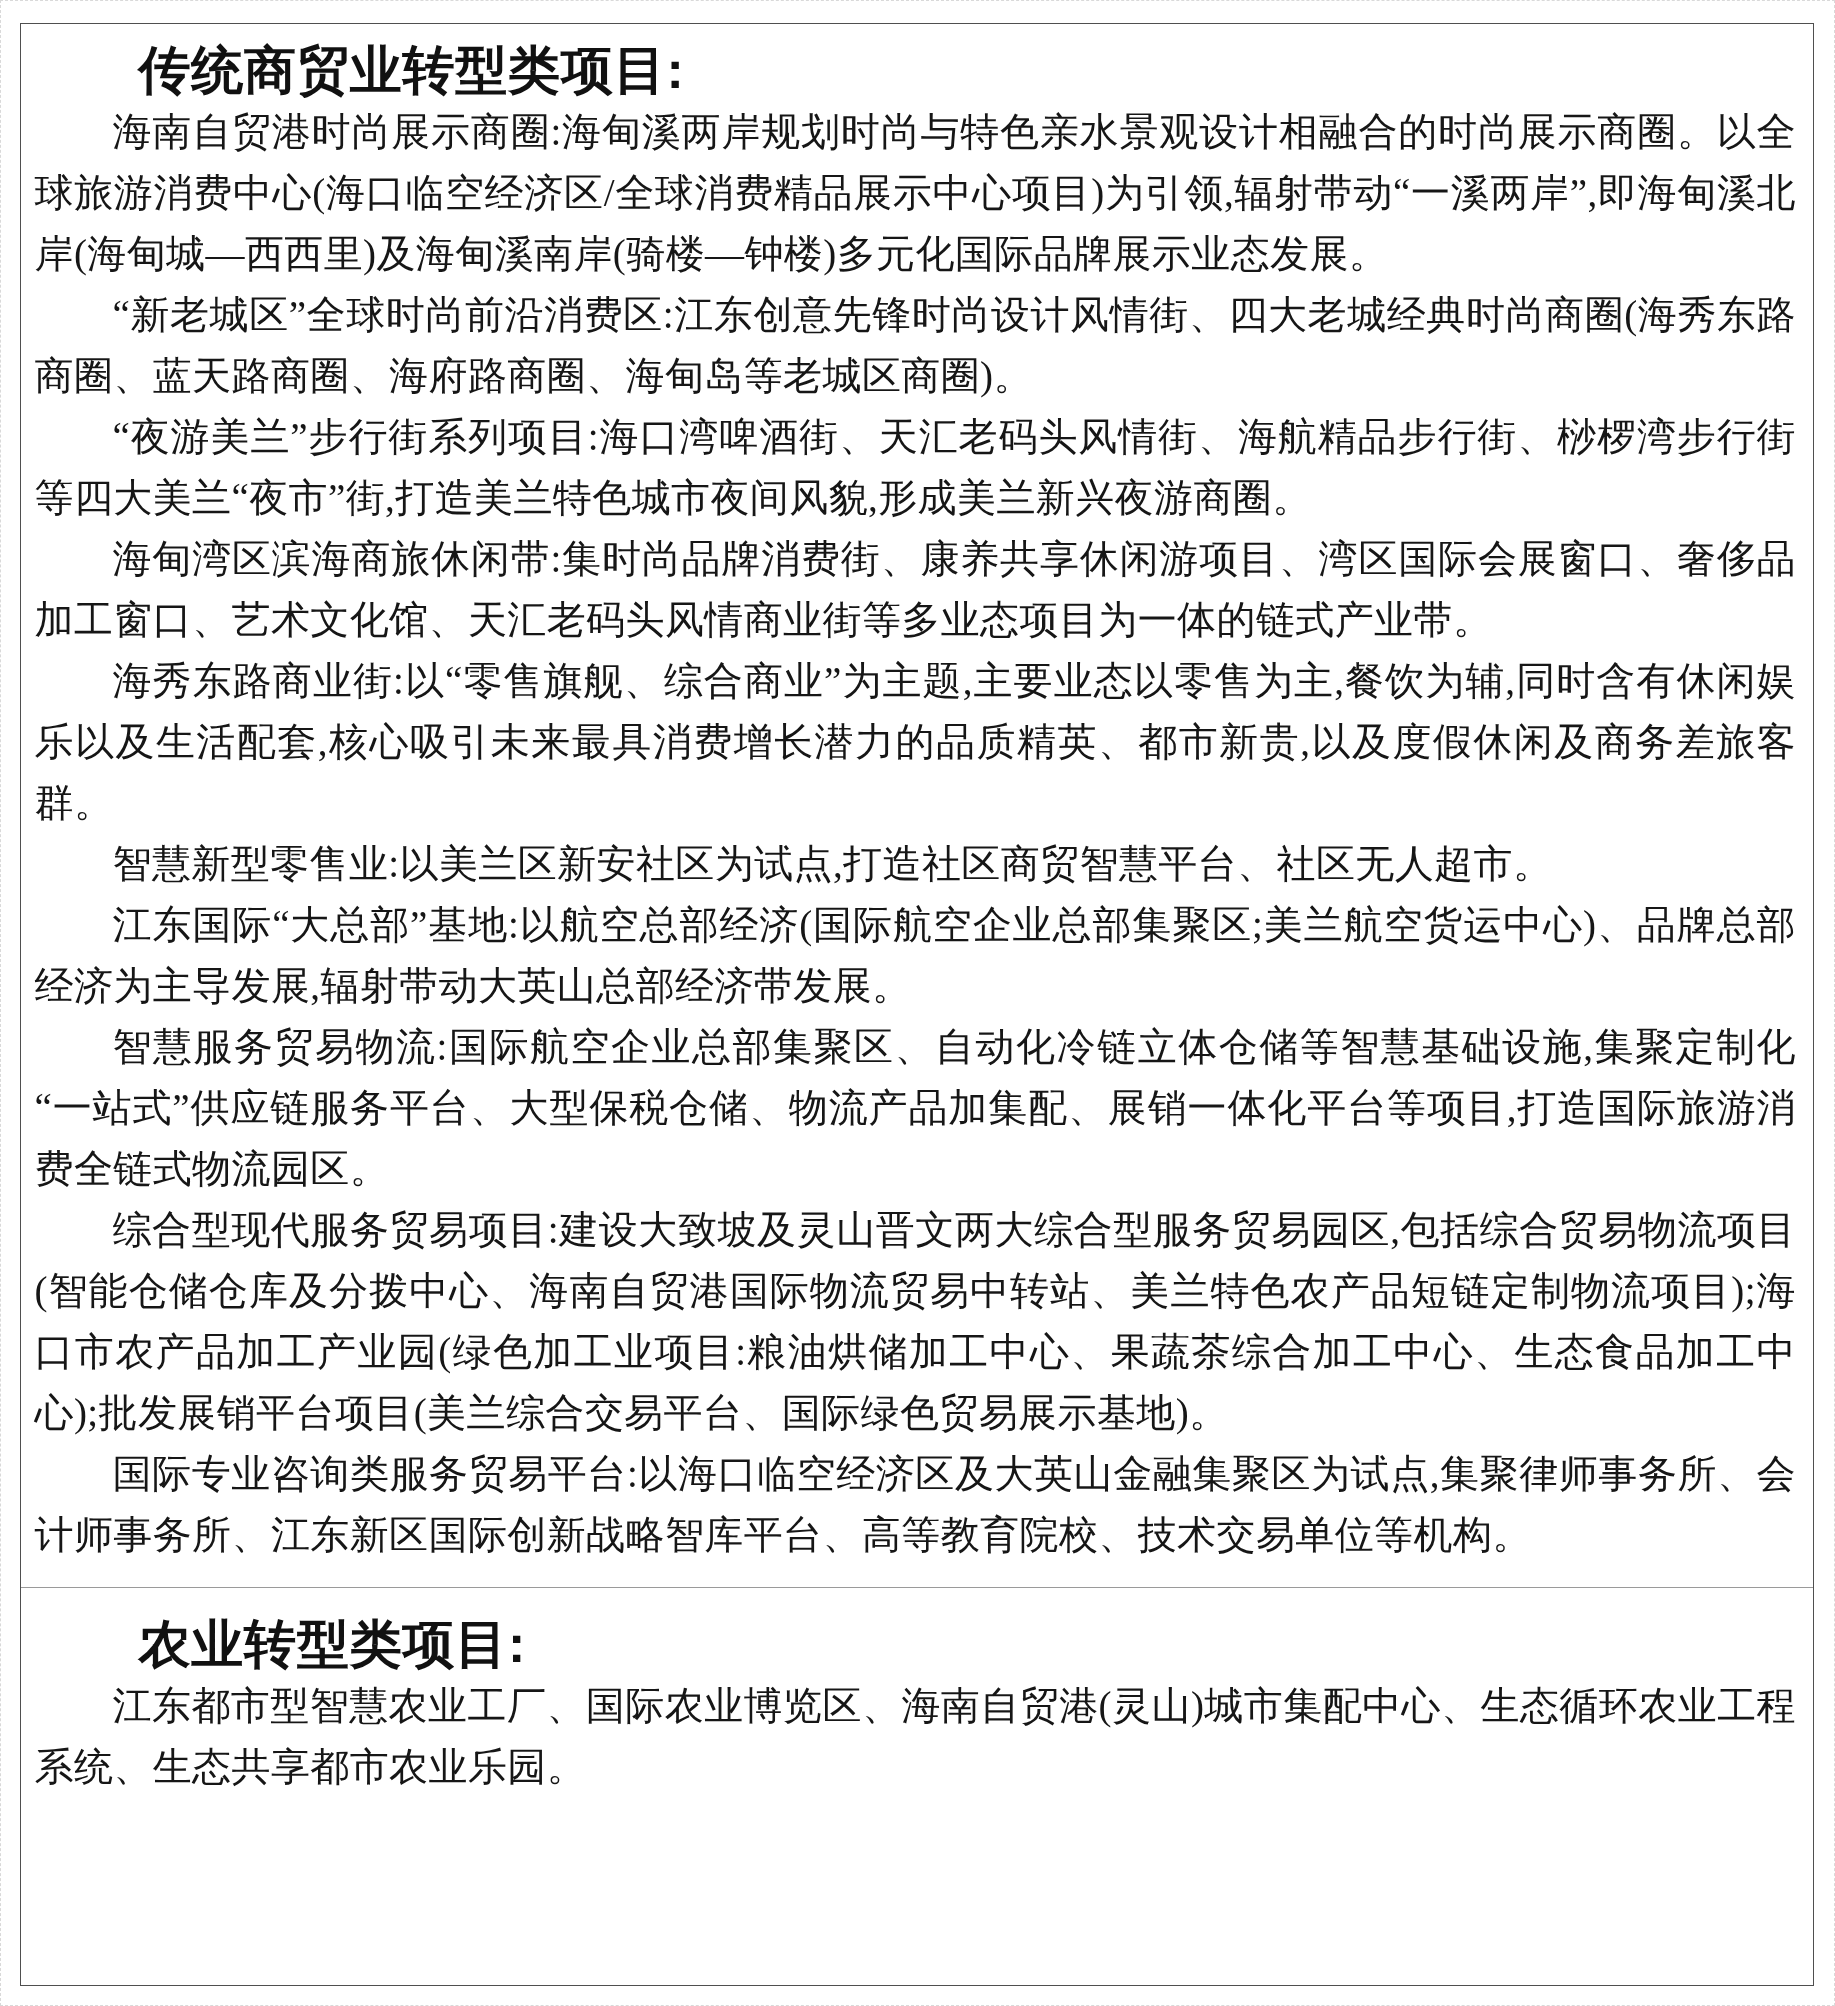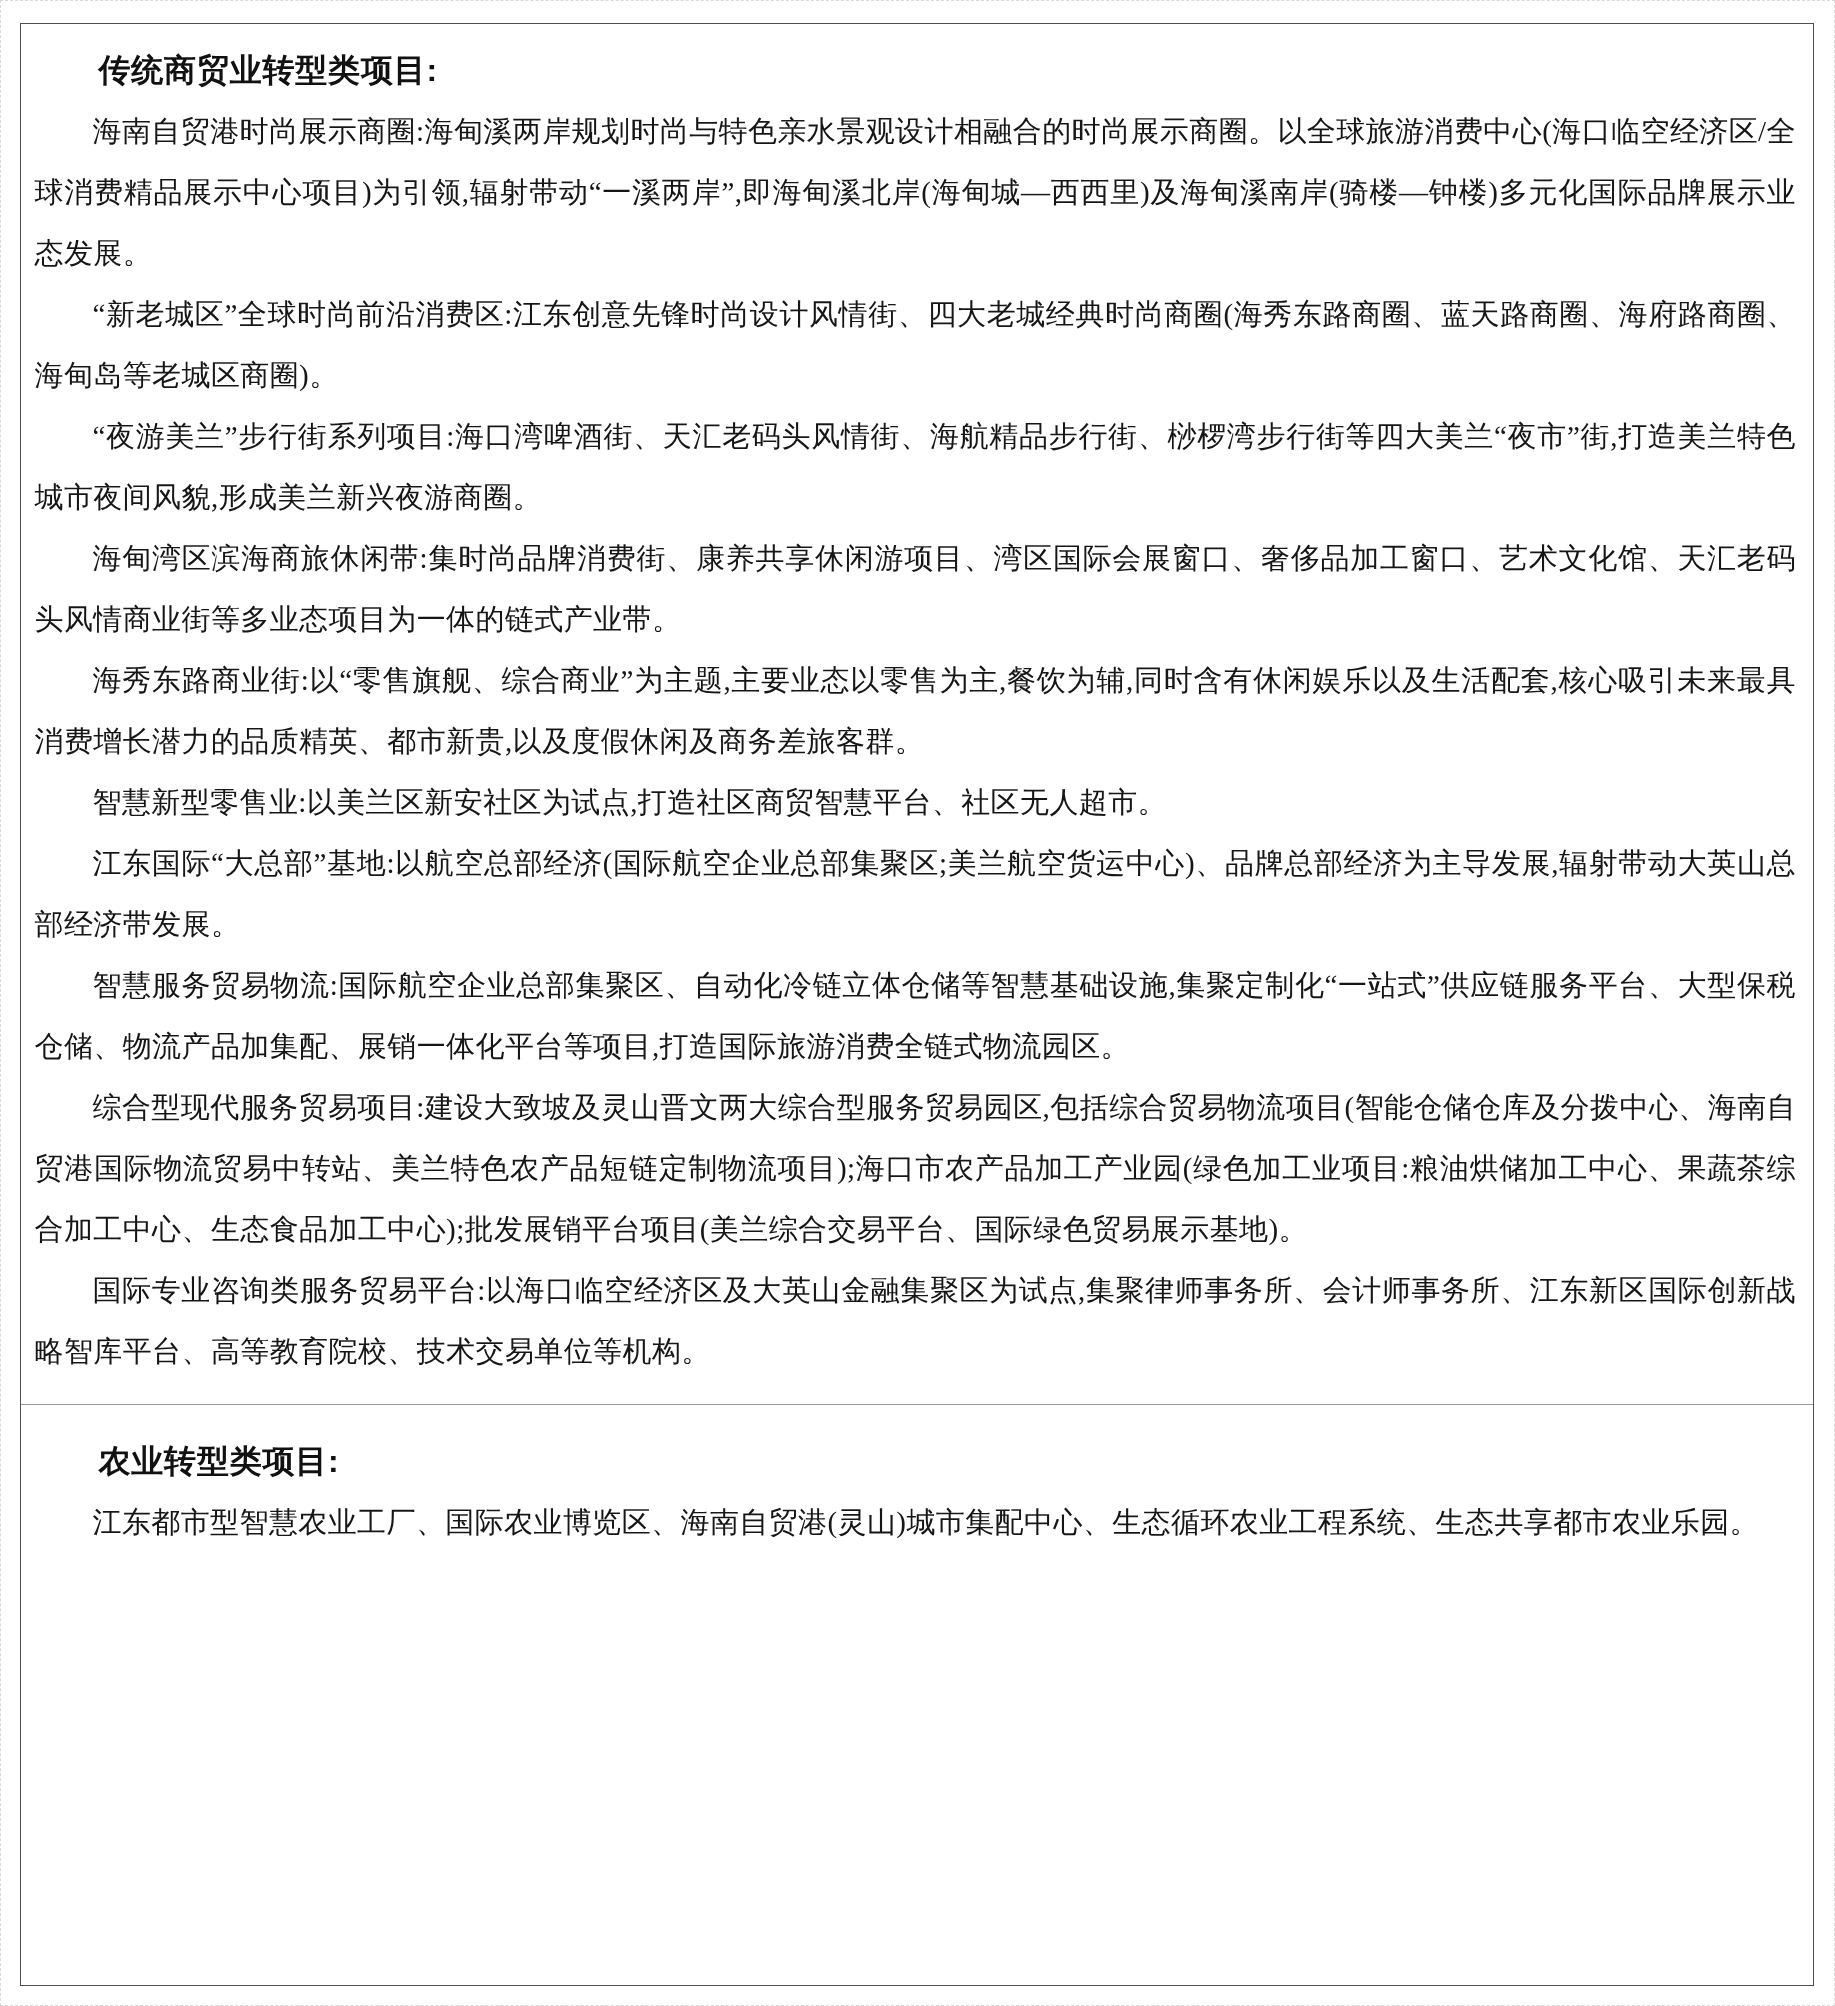--- a/index.html
+++ b/index.html
@@ -20,32 +20,32 @@
     left:20px;top:23px;right:21px;bottom:20px;
     border:1.7px solid #4f4f4f;
     box-sizing:border-box;
     padding:15px 17px 8.4px 13.5px;
     overflow:hidden;
   }
   .doc-section{display:block;}
   .section-heading{
     margin:0;
     text-indent:2em;
-    font-size:32px;
+    font-size:52px;
     line-height:62px;
     font-weight:bold;
     color:#111111;
     font-family:"Liberation Sans","DejaVu Sans",sans-serif;
     letter-spacing:0.8px;
   }
   .doc-paragraph{
     margin:0;
     text-indent:2em;
     text-align:justify;
-    font-size:29px;
+    font-size:39px;
     line-height:61px;
     color:#161616;
     letter-spacing:0.4px;
   }
   .section-divider{
     border:none;
     border-top:1.7px solid #9a9a9a;
     margin:22px -17px 0 -13.5px;
     height:0;
   }

